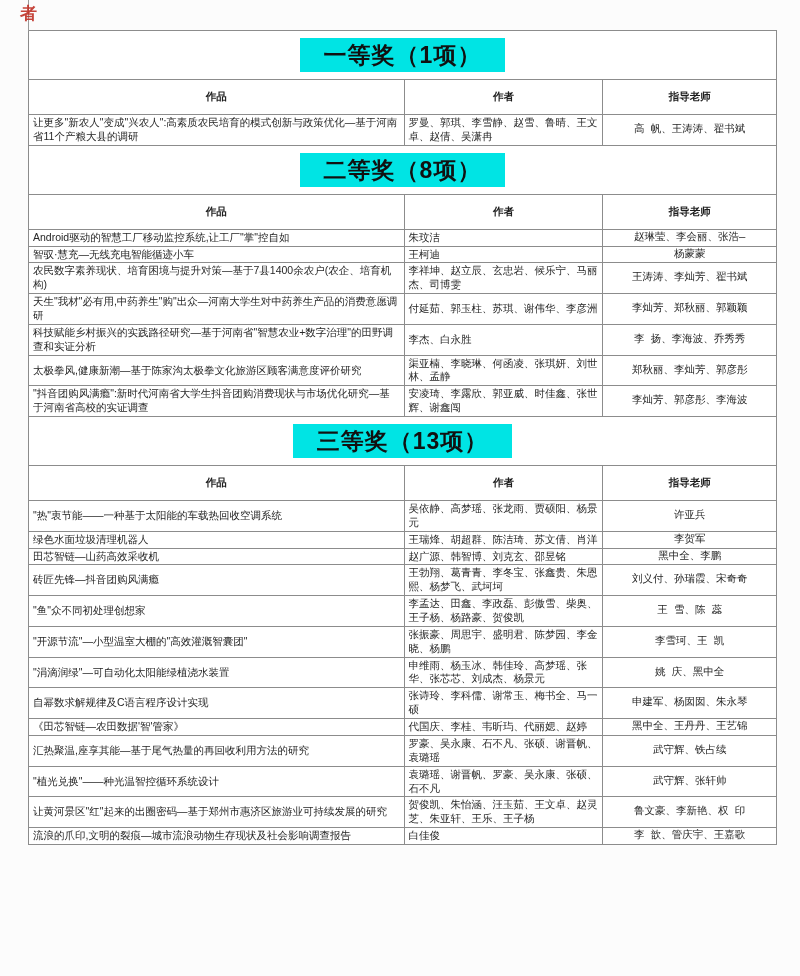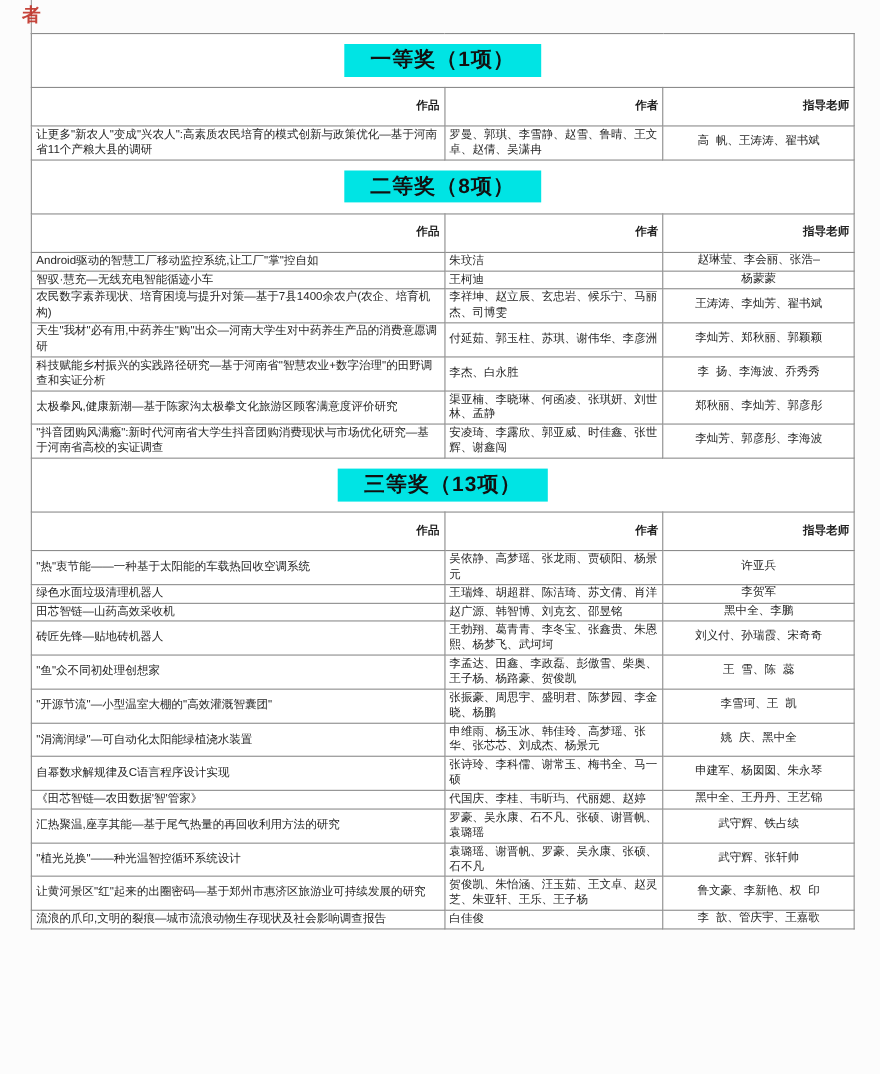--- a/index.html
+++ b/index.html
@@ -36,27 +36,27 @@
   td.banner-cell{
     height:46px;
     text-align:center;
     background:#fff;
   }
   .hl{
     display:inline-block;
     background:#00e4e4;
     color:#111;
     font-weight:bold;
-    font-size:19px;
+    font-size:23px;
     letter-spacing:1px;
     padding:2px 24px;
   }
   td.col-head{
     font-weight:bold;
-    text-align:right;
+    text-align:center;
     font-size:13.5px;
     height:32px;
     color:#1d1d1d;
   }
   td.work-cell{text-align:left;}
   td.authors-cell{text-align:left;}
   td.advisor-cell{text-align:center;font-family:Liberation Mono, monospace;}
 </style>
 </head>
 <body>
@@ -148,21 +148,21 @@
         <td class="work-cell">绿色水面垃圾清理机器人</td>
         <td class="authors-cell">王瑞烽、胡超群、陈洁琦、苏文倩、肖洋</td>
         <td class="advisor-cell">李贺军</td>
       </tr>
       <tr>
         <td class="work-cell">田芯智链—山药高效采收机</td>
         <td class="authors-cell">赵广源、韩智博、刘克玄、邵昱铭</td>
         <td class="advisor-cell">黑中全、李鹏</td>
       </tr>
       <tr>
-        <td class="work-cell">砖匠先锋—贴地砖机器人</td>
+        <td class="work-cell">砖匠先锋—抖音团购风满瘾</td>
         <td class="authors-cell">王勃翔、葛青青、李冬宝、张鑫贵、朱恩熙、杨梦飞、武坷坷</td>
         <td class="advisor-cell">刘义付、孙瑞霞、宋奇奇</td>
       </tr>
       <tr>
         <td class="work-cell">"鱼"众不同初处理创想家</td>
         <td class="authors-cell">李孟达、田鑫、李政磊、彭傲雪、柴奥、王子杨、杨路豪、贺俊凯</td>
         <td class="advisor-cell">王 雪、陈 蕊</td>
       </tr>
       <tr>
         <td class="work-cell">"开源节流"—小型温室大棚的"高效灌溉智囊团"</td>

